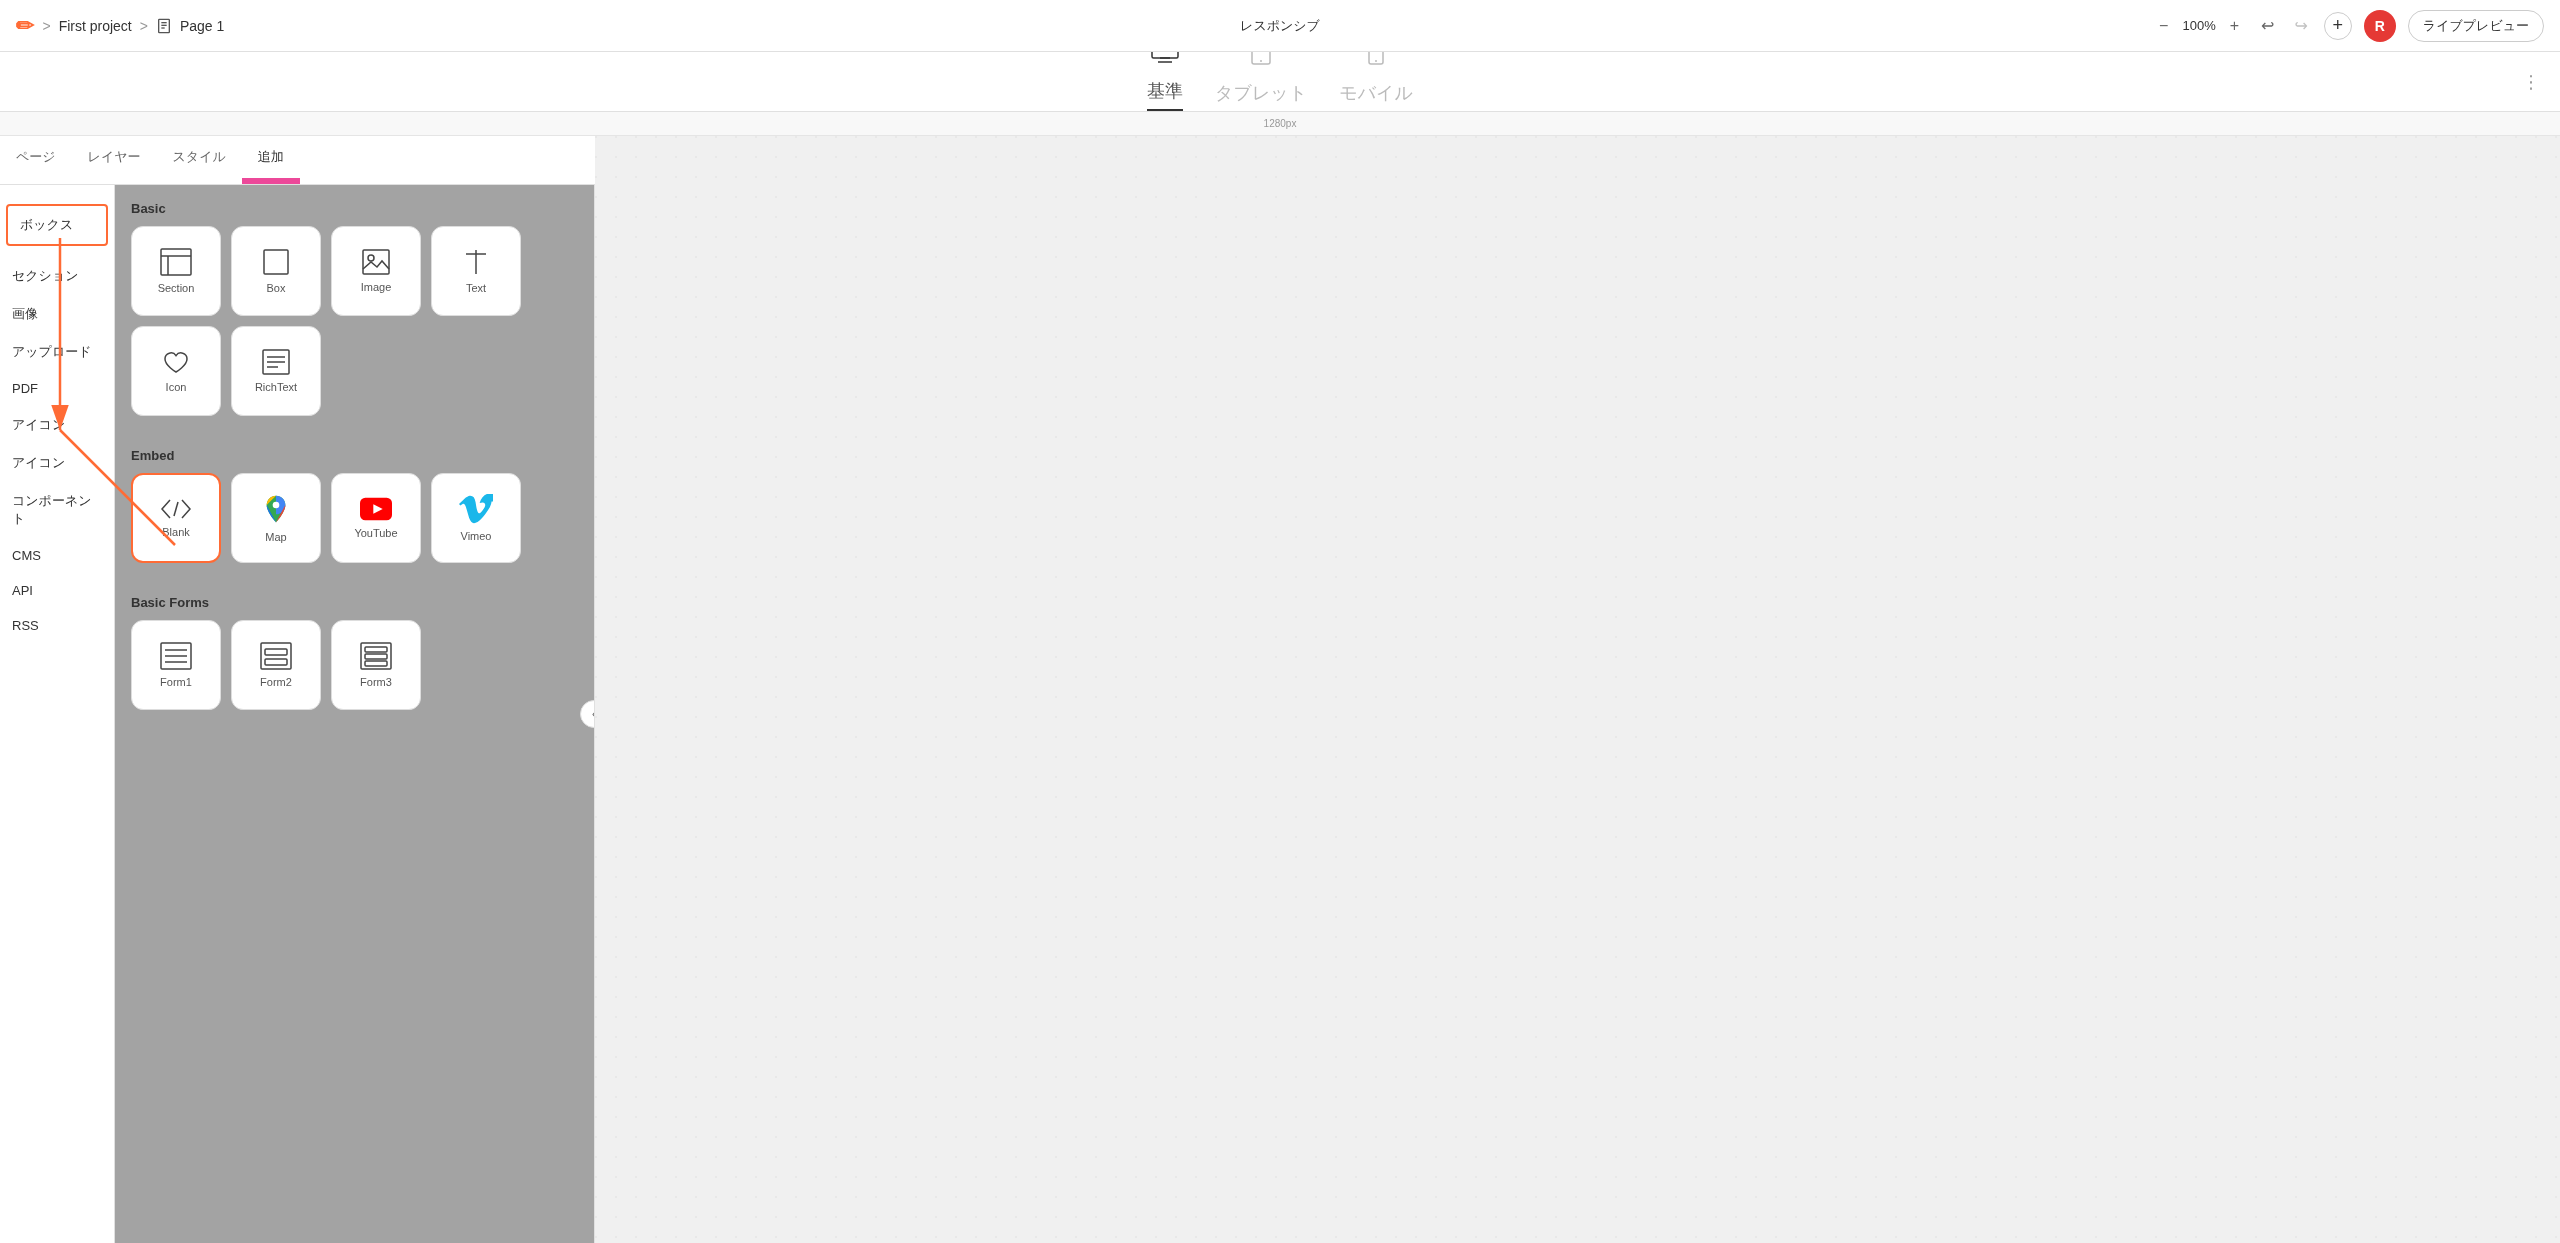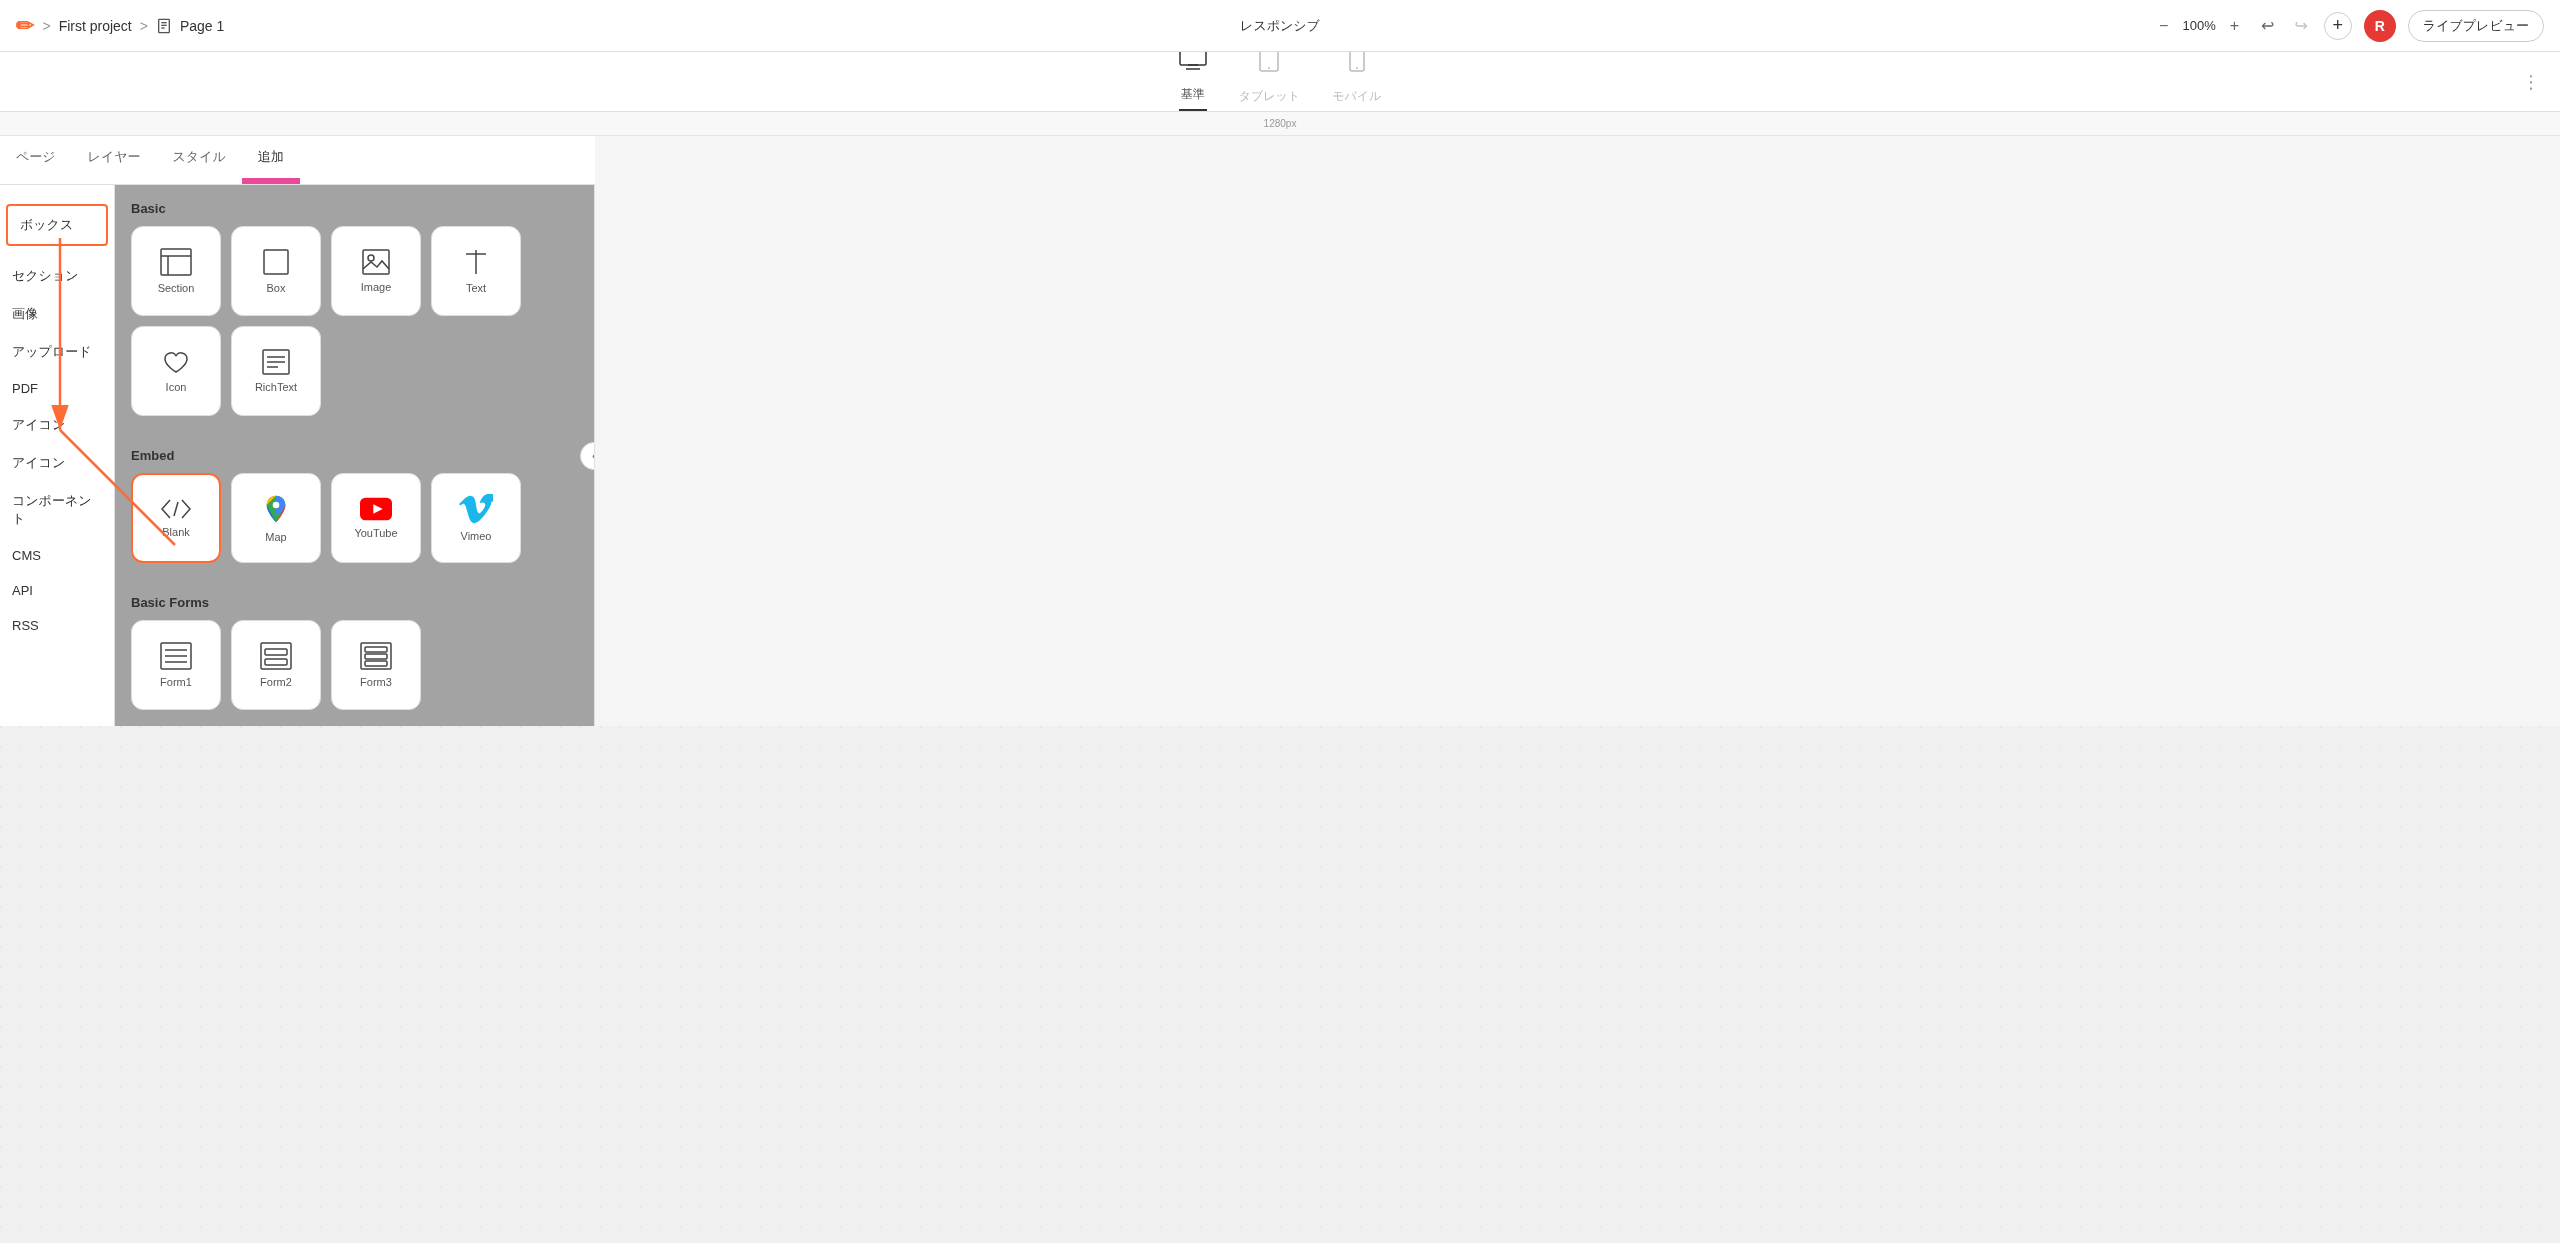--- a/index.html
+++ b/index.html
@@ -126,21 +126,21 @@
       height: 60px;
       position: relative;
     }
     .device-item {
       display: flex;
       flex-direction: column;
       align-items: center;
       gap: 16px;
       padding-bottom: 6px;
       cursor: pointer;
-      font-size: 12px;
+      font-size: 18px;
       color: #555;
       margin-top: 20px;
     }
     .device-item.active {
       border-bottom: 2px solid #333;
     }
     .device-dots {
       position: absolute;
       right: 20px;
       top: 50%;
@@ -157,21 +157,20 @@
       align-items: center;
       justify-content: center;
       font-size: 10px;
       color: #999;
     }
 
     
     .main-layout {
       display: flex;
       height: calc(1243px - 52px - 60px - 24px);
-      flex-direction: column;
     }
 
     
     .left-nav {
       width: 115px;
       background: #fff;
       border-right: 1px solid #e0e0e0;
       display: flex;
       flex-direction: column;
       padding-top: 8px;

